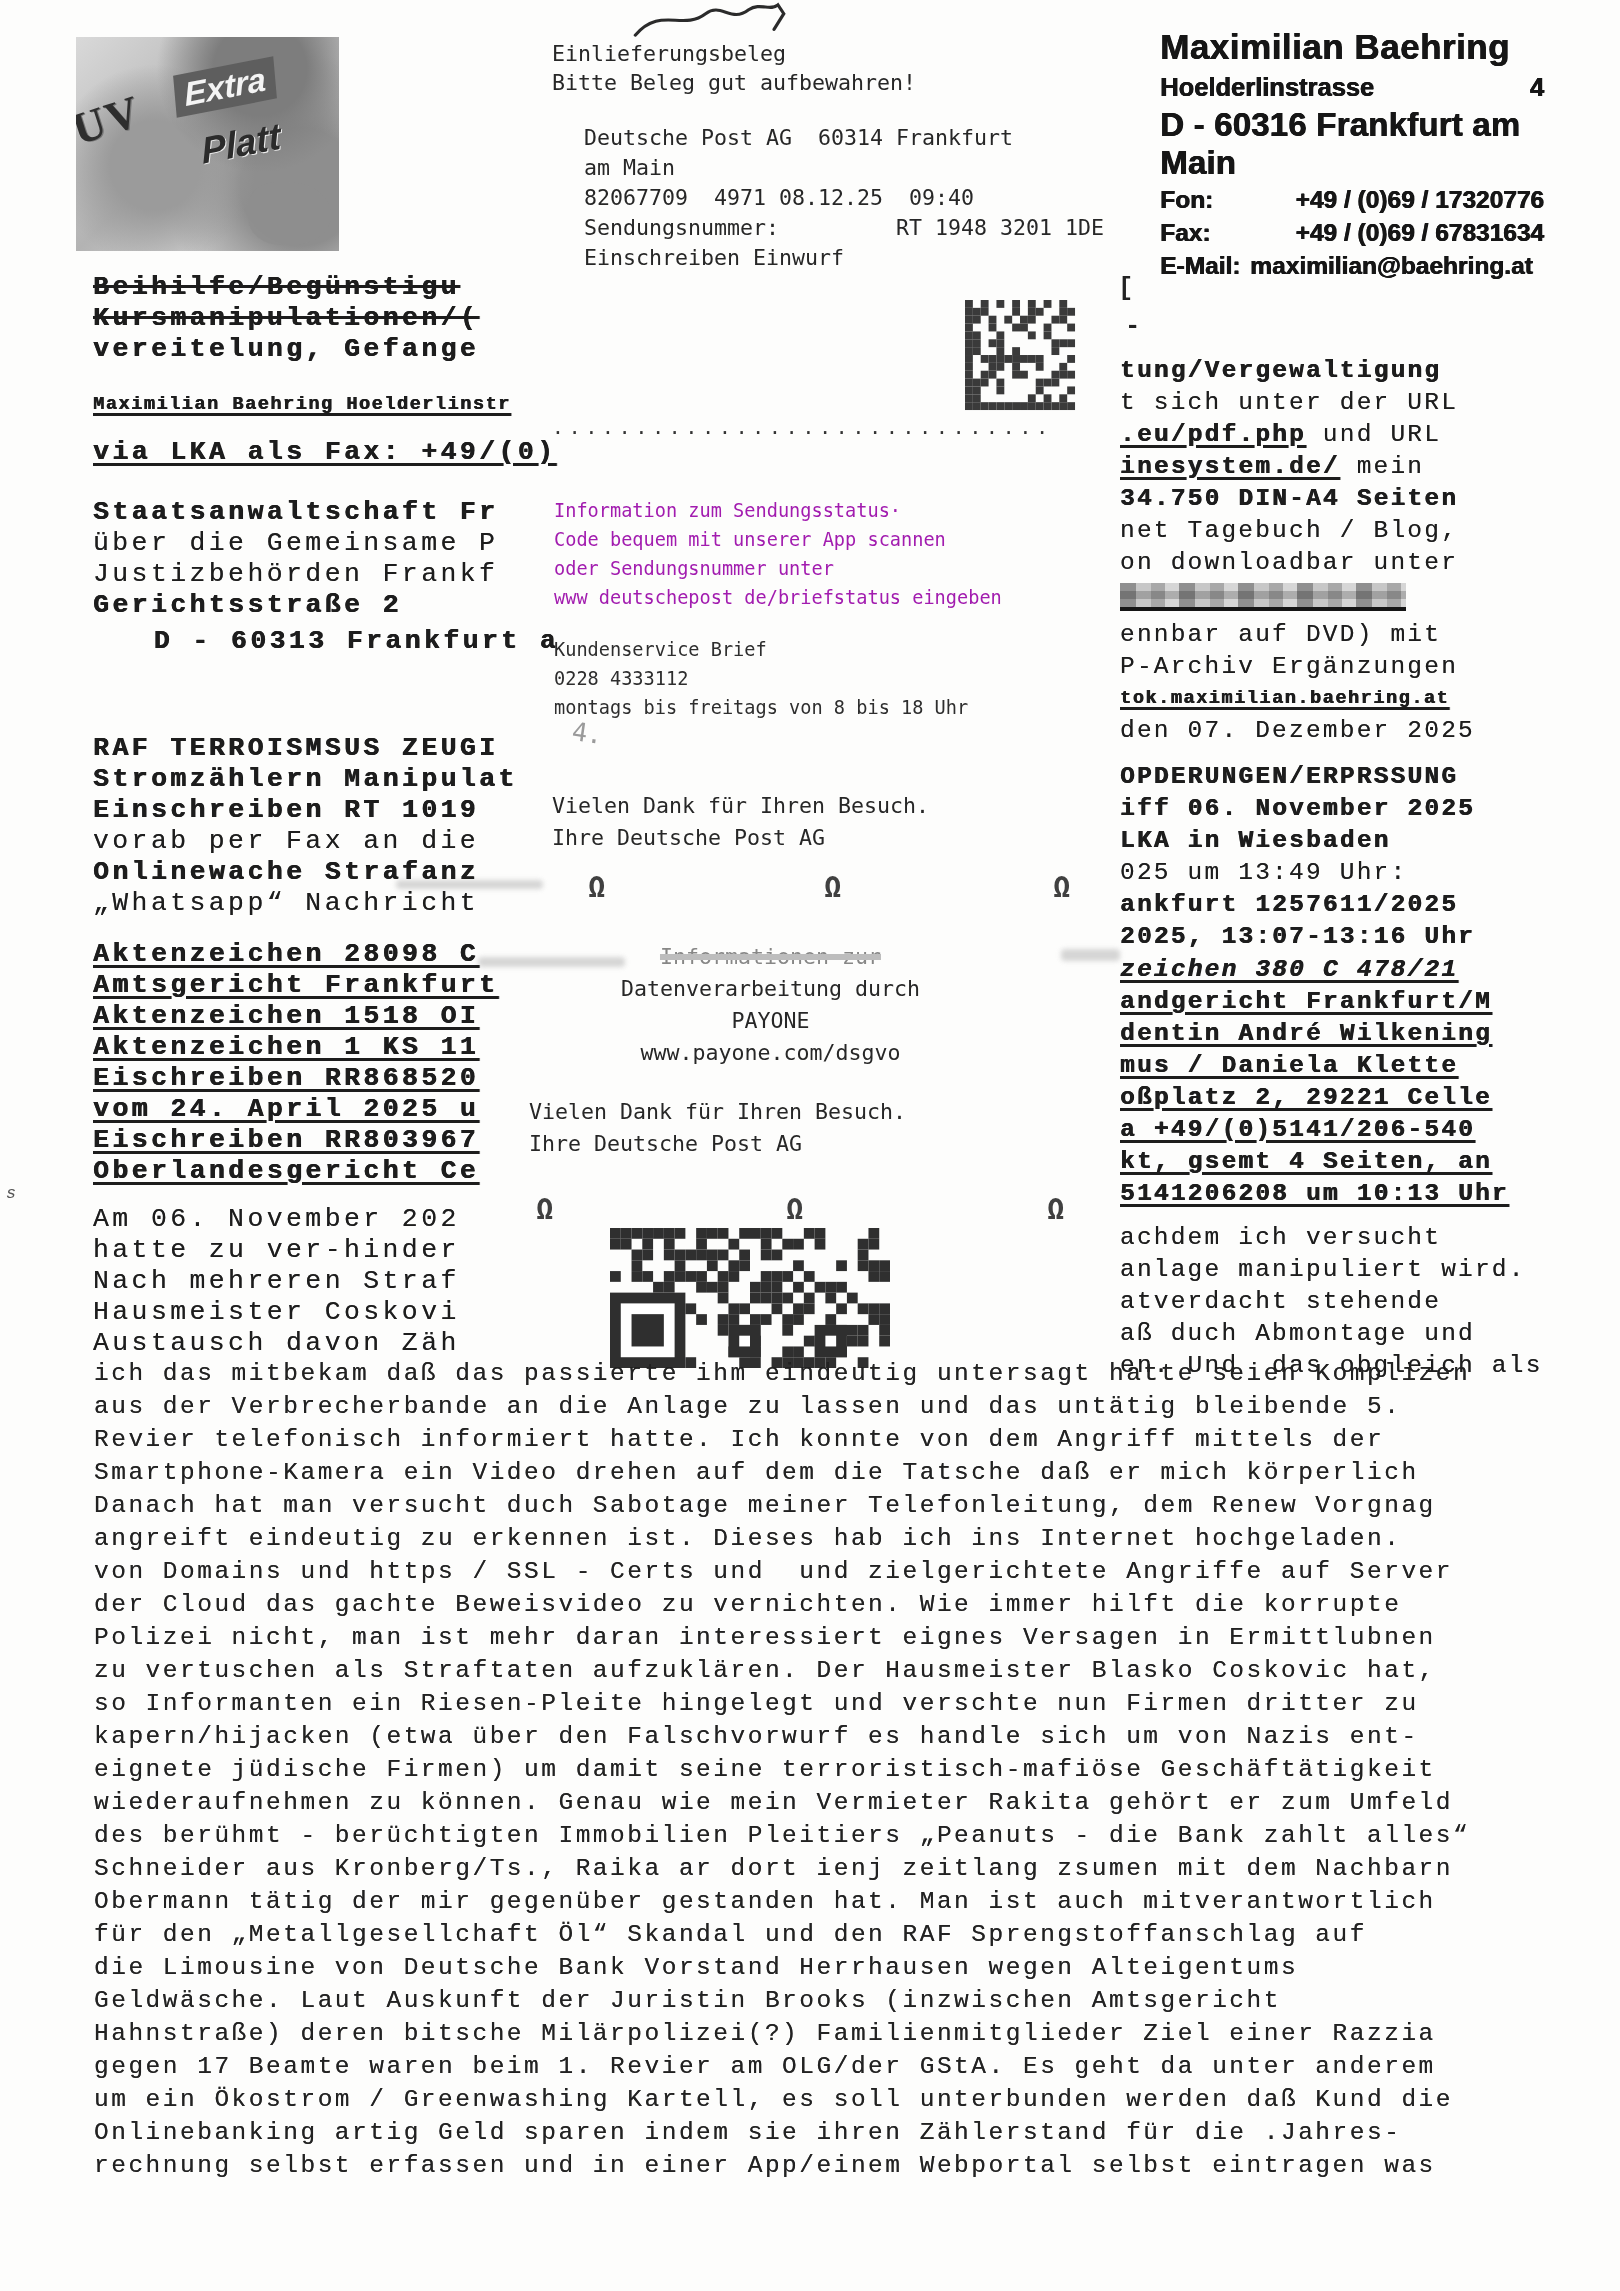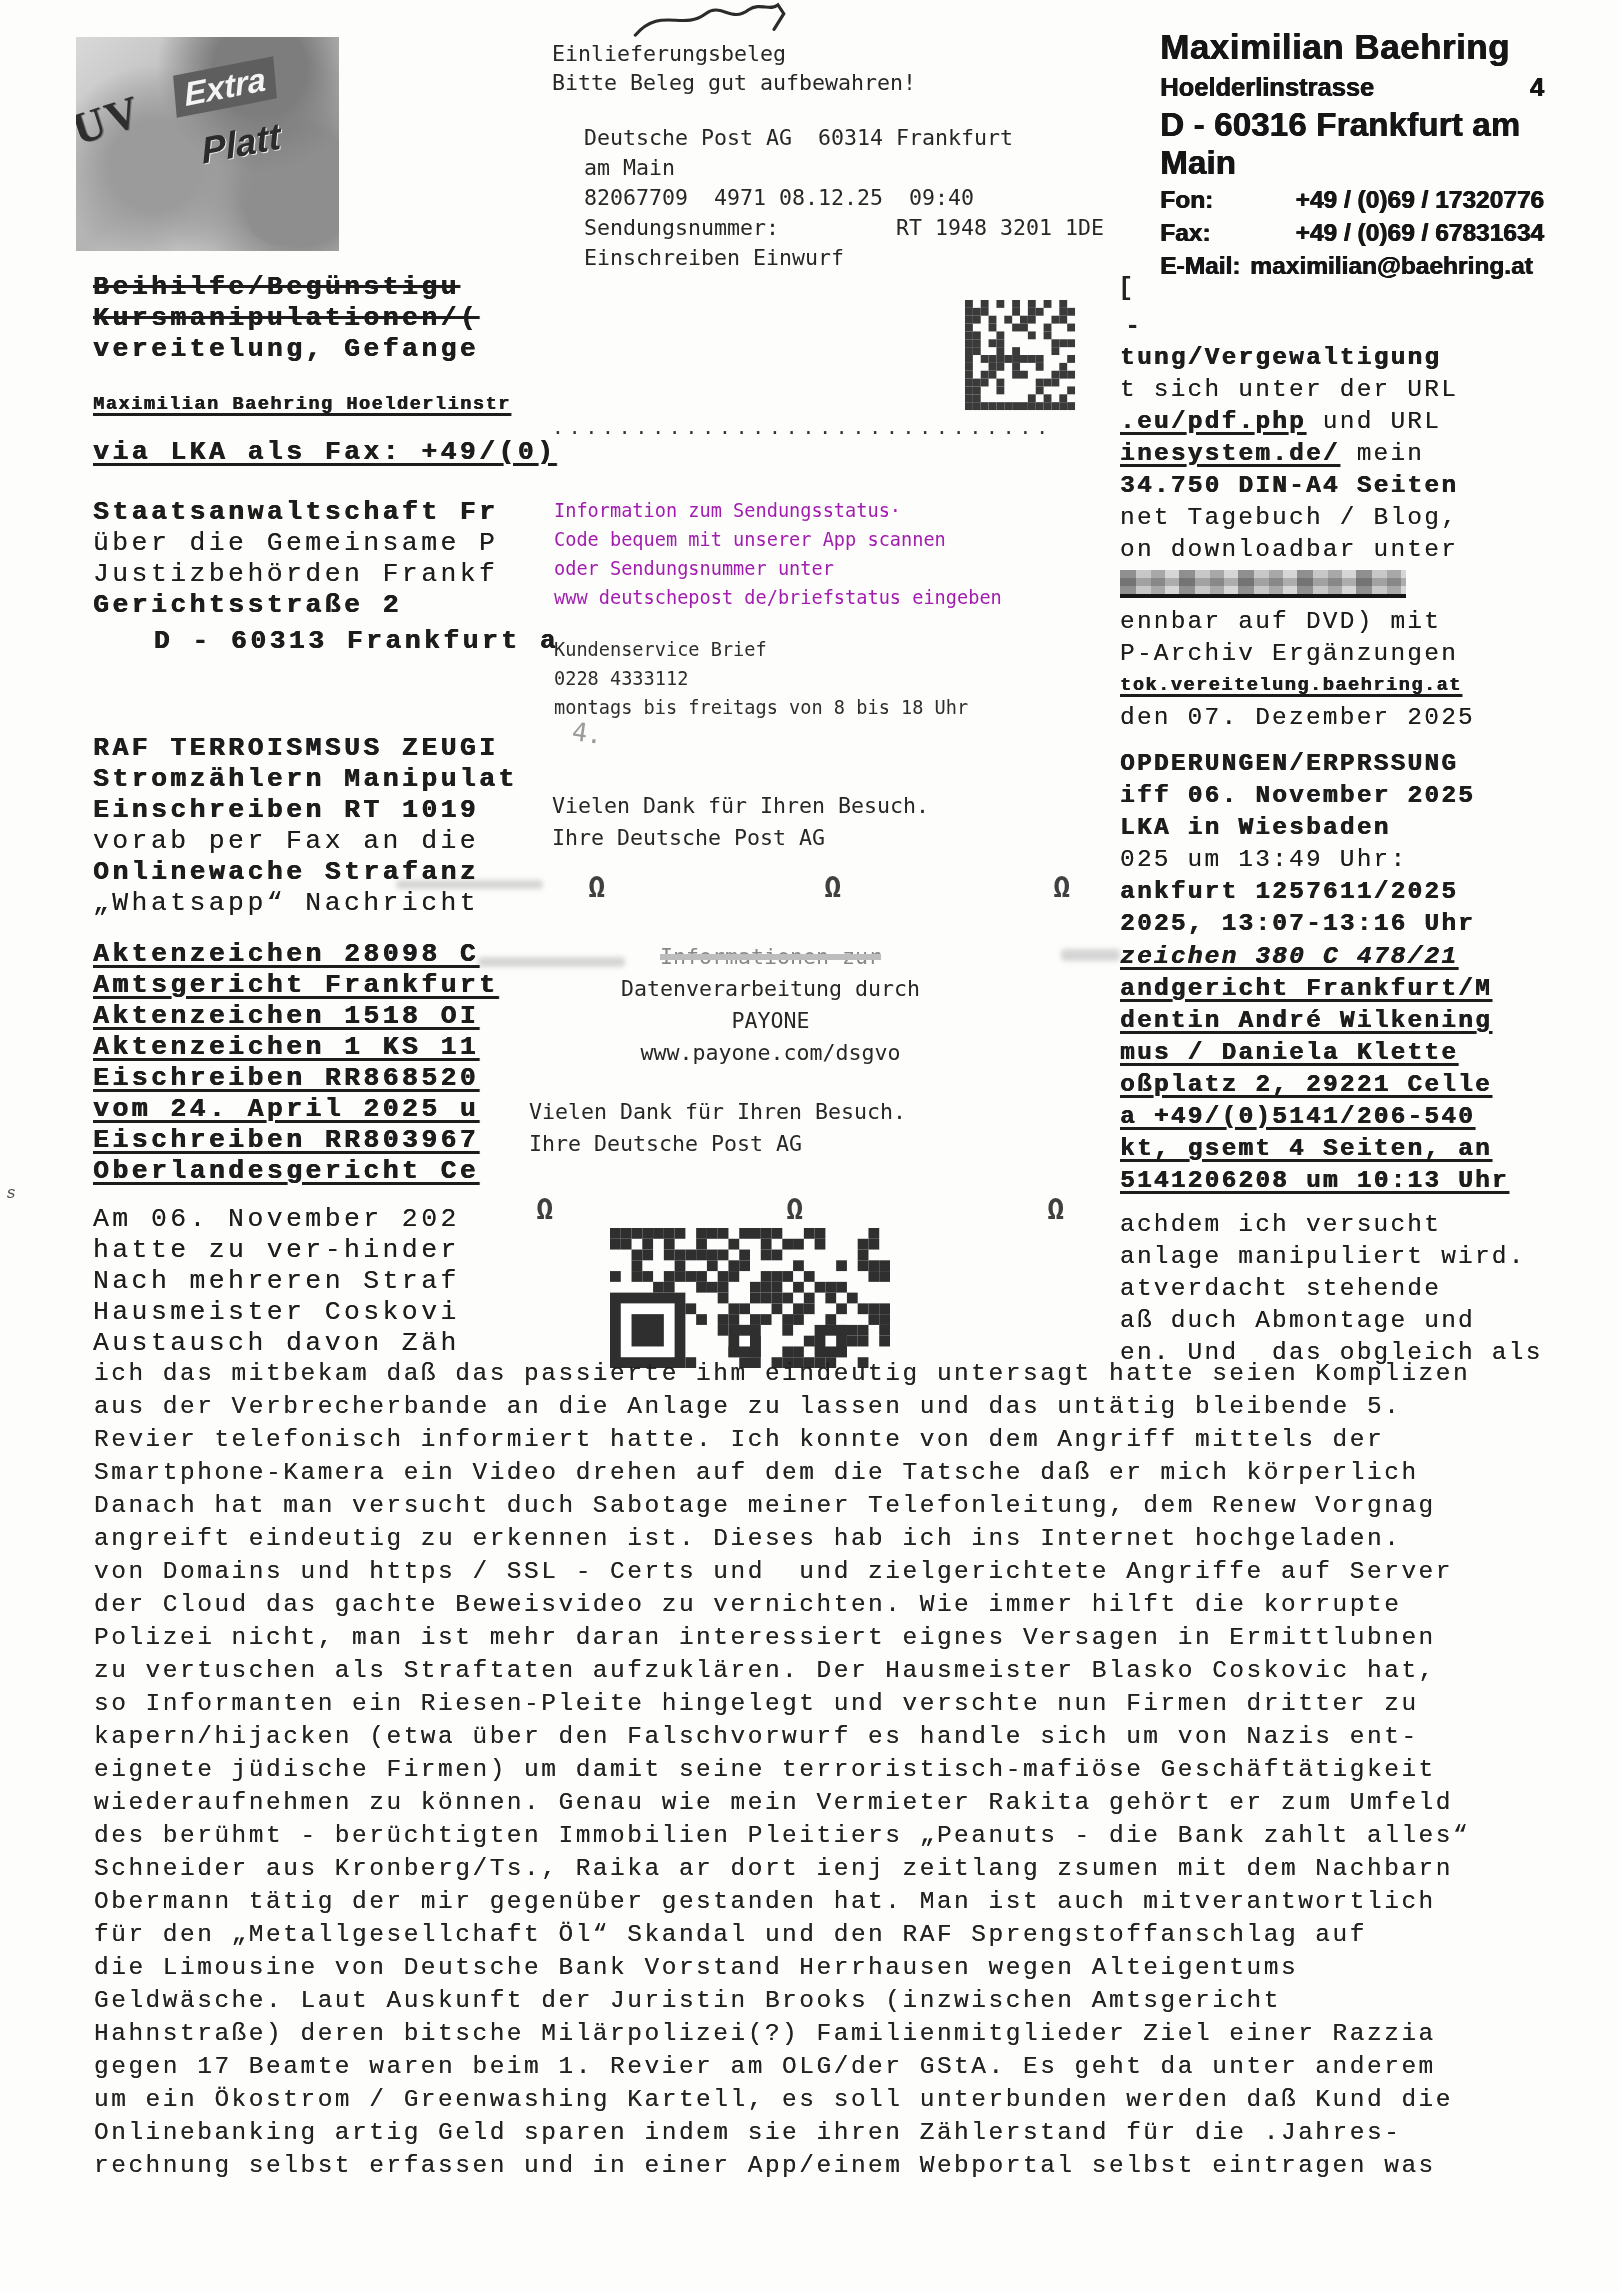--- a/index.html
+++ b/index.html
@@ -6,21 +6,21 @@
   .page{position:relative;width:1620px;height:2292px;background:#fdfdfc;overflow:hidden;
         font-family:"Liberation Mono",monospace;color:#1d1d1d;}
   
   .tl{white-space:pre;text-shadow:0 0 0.5px rgba(20,20,20,.65);}
   .b{font-weight:700;text-shadow:0.6px 0 0 currentColor,0 0 0.5px rgba(0,0,0,.6);}
   .u{text-decoration:underline;text-decoration-thickness:2.9px;text-underline-offset:3.9px;}
   .st{text-decoration:line-through;text-decoration-thickness:2.9px;}
   .sm{font-size:18.6px !important;letter-spacing:1.5px !important;}
   
   .leftcol{position:absolute;left:93px;top:272px;width:466px;font-size:26.5px;letter-spacing:3.4px;line-height:31px;}
-  .rightcol{position:absolute;left:1120px;top:342px;width:431px;font-size:24.5px;letter-spacing:2.2px;line-height:32px;}
+  .rightcol{position:absolute;left:1120px;top:355px;width:431px;font-size:24.5px;letter-spacing:2.2px;line-height:32px;}
   .bodytext{position:absolute;left:94px;top:1357px;width:1470px;font-size:24.5px;letter-spacing:2.5px;line-height:33px;color:#222;}
   .fragment{position:absolute;font-size:25.5px;font-weight:700;color:#222;}
   .redact-band{width:286px;height:24.5px;margin:3.9px 0 2px 0;border-bottom:4.9px solid #151515;
       background:repeating-linear-gradient(90deg,#8f8f8f 0 15.7px,#c7c7c7 15.7px 31px,#a8a8a8 31px 45px,#d6d6d6 45px 59px),
                  repeating-linear-gradient(0deg,rgba(255,255,255,.35) 0 7.8px,rgba(60,60,60,.25) 7.8px 15.7px);
       background-blend-mode:multiply;}
   
   .rc{position:absolute;font-family:"DejaVu Sans Mono",monospace;color:#272727;}
   .rc .tl{text-shadow:none;}
   .r-title{left:552px;top:39px;font-size:21.6px;line-height:29px;}
@@ -445,21 +445,21 @@
       <div class="tl b">tung/Vergewaltigung</div>
       <div class="tl">t sich unter der URL</div>
       <div class="tl"><span class="b u">.eu/pdf.php</span><span> und URL</span></div>
       <div class="tl"><span class="b u">inesystem.de/</span><span> mein</span></div>
       <div class="tl b">34.750 DIN-A4 Seiten</div>
       <div class="tl">net Tagebuch / Blog,</div>
       <div class="tl">on downloadbar unter</div>
       <div class="redact-band"></div>
       <div class="tl" style="margin-top: 7.8px;">ennbar auf DVD) mit</div>
       <div class="tl">P-Archiv Ergänzungen</div>
-      <div class="tl b u sm">tok.vereitelung.baehring.at</div>
+      <div class="tl b u sm">tok.maximilian.baehring.at</div>
       <div class="tl">den 07. Dezember 2025</div>
       <div class="tl b" style="margin-top: 13.7px;">OPDERUNGEN/ERPRSSUNG</div>
       <div class="tl b">iff 06. November 2025</div>
       <div class="tl b">LKA in Wiesbaden</div>
       <div class="tl">025 um 13:49 Uhr:</div>
       <div class="tl b">ankfurt 1257611/2025</div>
       <div class="tl b">2025, 13:07-13:16 Uhr</div>
       <div class="tl b u" style="margin-top: 1px; font-style: italic;">zeichen 380 C 478/21</div>
       <div class="tl b u">andgericht Frankfurt/M</div>
       <div class="tl b u">dentin André Wilkening</div>

